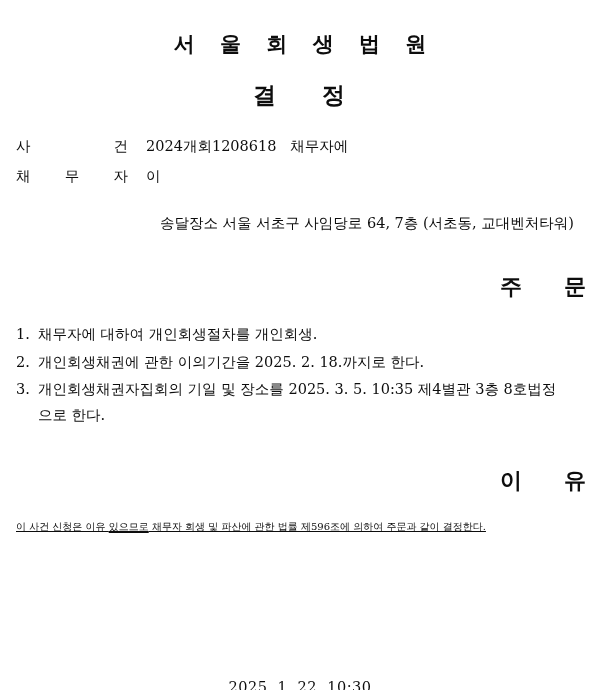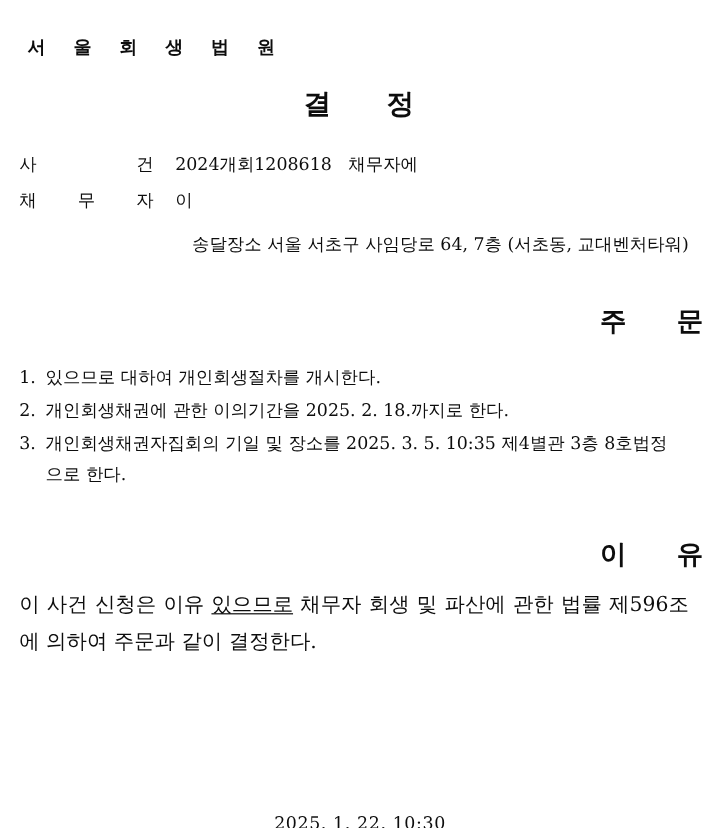--- a/index.html
+++ b/index.html
@@ -18,21 +18,22 @@
   .page {
     width: 600px;
     height: 690px;
     position: relative;
     box-sizing: border-box;
     padding: 0 14px;
   }
 
   
   .court-title {
-    font-size: 15px;
+    text-align: center;
+    font-size: 21px;
     font-weight: 700;
     letter-spacing: 9px;
     margin-top: 30px;
     padding-left: 9px;
   }
   .doc-title {
     text-align: center;
     font-size: 23px;
     font-weight: 700;
     letter-spacing: 2px;
@@ -64,21 +65,21 @@
   }
   .meta-label span {
     display: inline-block;
   }
   .meta-value {
     white-space: pre;
   }
 
   
   .addr-block {
-    margin-top: 16px;
+    margin-top: 26px;
     margin-left: 146px;
     font-size: 14.5px;
     line-height: 1.55;
   }
 
   
   .section-title {
     text-align: right;
     font-size: 22px;
     font-weight: 700;
@@ -103,25 +104,26 @@
   }
   ol.orders li .num {
     flex: 0 0 22px;
   }
   ol.orders li .txt {
     flex: 1 1 auto;
   }
 
   
   .reason {
-    margin-top: 12px;
+    margin-top: 22px;
     padding: 0 12px 0 2px;
-    font-size: 17px;
+    font-size: 10px;
     line-height: 1.85;
     text-align: justify;
+    text-decoration: underline;
   }
   .reason .u {
     text-decoration: underline;
     text-underline-offset: 2px;
   }
 
   
   .timestamp {
     position: absolute;
     left: 0;
@@ -165,21 +167,21 @@
     <div class="addr-line">송달장소   서울 서초구 사임당로 64, 7층 (서초동, 교대벤처타워)</div>
   </div>
 
   <div class="section-title">
     <span>주</span><span class="sp"></span><span>문</span>
   </div>
 
   <ol class="orders">
     <li>
       <span class="num">1.</span>
-      <span class="txt">있으므로 대하여 개인회생절차를 개시한다.</span>
+      <span class="txt">채무자에 대하여 개인회생절차를 개인회생.</span>
     </li>
     <li>
       <span class="num">2.</span>
       <span class="txt">개인회생채권에 관한 이의기간을 2025. 2. 18.까지로 한다.</span>
     </li>
     <li>
       <span class="num">3.</span>
       <span class="txt">개인회생채권자집회의 기일 및 장소를 2025. 3. 5. 10:35 제4별관 3층 8호법정으로 한다.</span>
     </li>
   </ol>

